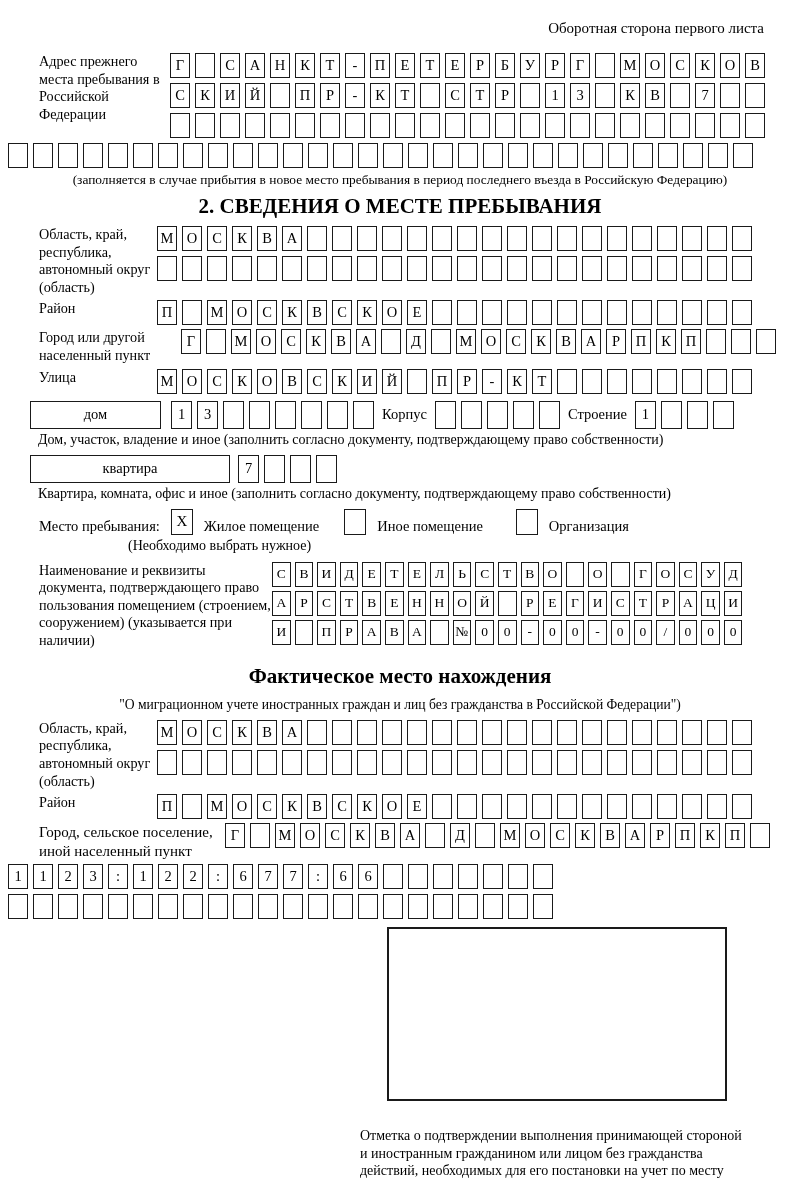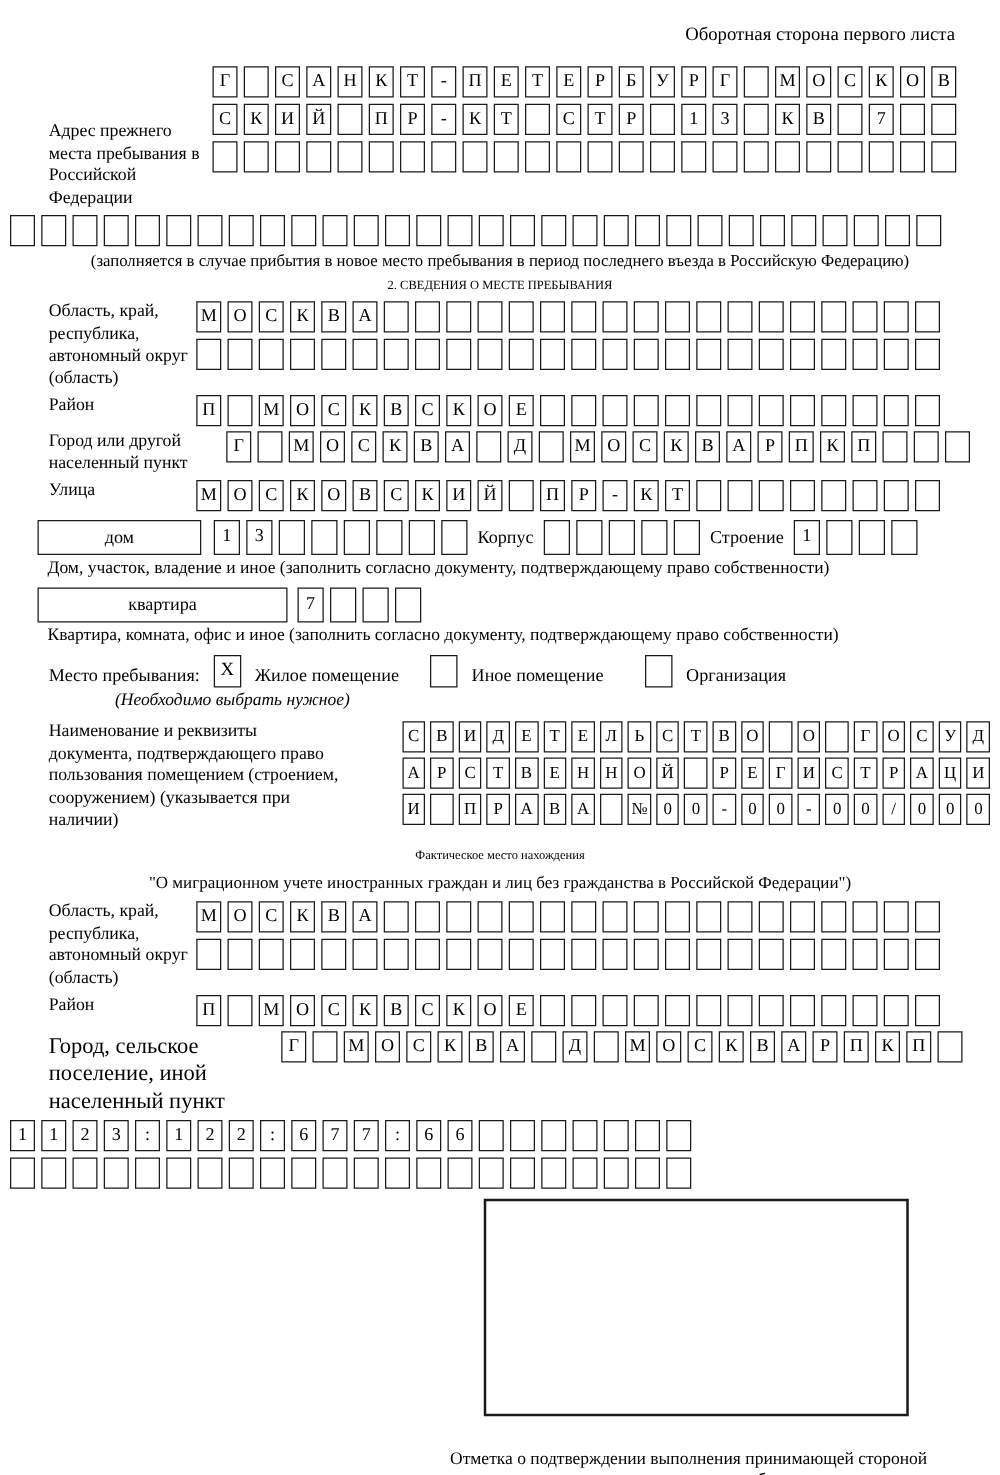--- a/index.html
+++ b/index.html
@@ -3,60 +3,60 @@
 <meta charset="utf-8">
 <style>
   html,body{margin:0;padding:0;background:#ffffff;}
   body{width:800px;color:#000;font-family:"Liberation Serif","DejaVu Serif",serif;}
   .page{position:relative;width:800px;min-height:1180px;box-sizing:border-box;padding:6px 8px 10px 8px;background:#fff;}
 
   .header-note{text-align:right;font-size:15px;margin:14px 28px 16px 0;}
 
   .frow{display:flex;align-items:flex-start;}
   .mt4{margin-top:4px;}
-  .mt6{margin-top:6px;justify-content:space-between;}
+  .mt6{margin-top:6px;}
   .flabel{font-size:14.2px;line-height:1.24;padding-left:31px;box-sizing:border-box;flex:0 0 auto;}
-  .w-s1{width:162px;margin-top:44px;}
+  .w-s1{width:162px;}
   .w-s2{width:149px;}
   .w-city{width:173px;}
   .w-doc{width:264px;}
-  .w-s3{width:217px;font-size:18px;}
+  .w-s3{width:217px;font-size:15px;}
 
   .cellgrid{display:flex;flex-direction:column;gap:5px;}
   .cellgrid.g4{gap:4px;}
   .cellrow{display:flex;gap:5px;}
   .cell{flex:0 0 auto;width:20px;height:25px;box-sizing:border-box;border:1.6px solid #1a1a1a;background:#fff;
         text-align:center;font-size:14.5px;line-height:22px;overflow:hidden;}
   .cellrow.sm{gap:4px;}
   .cellrow.sm .cell{width:18.6px;font-size:13.5px;}
   .cellrow.rh{gap:5px;}
   .cellrow.rh .cell{width:21px;height:28px;line-height:25px;}
   .fullrow{margin-top:5px;}
 
   .note-center{text-align:center;font-size:13.4px;margin:4px 0 6px 0;}
   .nc2{margin:1px 0 1px 0;font-size:13.6px;}
-  .section-title{font-weight:normal;text-align:center;font-size:10px;margin:5px 0 7px 0;}
+  .section-title{font-weight:bold;text-align:center;font-size:21px;margin:5px 0 7px 0;}
   .st2{margin-top:14px;margin-bottom:8px;}
 
   .house-row{display:flex;align-items:center;margin:7px 0 2px 22px;}
   .widebox{height:28px;box-sizing:border-box;border:1.6px solid #1a1a1a;display:flex;align-items:center;justify-content:center;
            font-size:14.5px;flex:0 0 auto;}
   .w-dom{width:131px;margin-right:10px;}
   .w-kv{width:200px;margin-right:8px;}
   .inline-label{font-size:14.5px;margin:0 8px;flex:0 0 auto;text-align:center;}
   .note-left{font-size:14px;margin:3px 0 4px 30px;}
 
   .stay-row{display:flex;align-items:flex-end;padding-left:31px;margin-top:7px;gap:11px;}
   .stay-label{font-size:14.5px;}
   .opt-label{font-size:14.5px;}
   .checkbox{flex:0 0 auto;width:22px;height:26px;box-sizing:border-box;border:1.6px solid #1a1a1a;text-align:center;
             font-size:15px;line-height:23px;}
   .cb2{margin-left:14px;}
   .cb3{margin-left:22px;}
-  .stay-note{font-size:14px;margin:3px 0 8px 84px;font-style:italic;}
+  .stay-note{font-size:14px;margin:3px 0 8px 120px;}
 
   .stamp-box{width:340px;height:174px;box-sizing:border-box;border:2px solid #1a1a1a;margin:8px 0 5px 379px;background:#fff;}
   .stamp-caption{width:392px;margin-left:352px;text-align:left;font-size:14px;line-height:1.25;margin-top:26px;}
 </style>
 </head>
 <body>
 
 <div class="page">
 
   <div class="header-note">Оборотная сторона первого листа</div>

